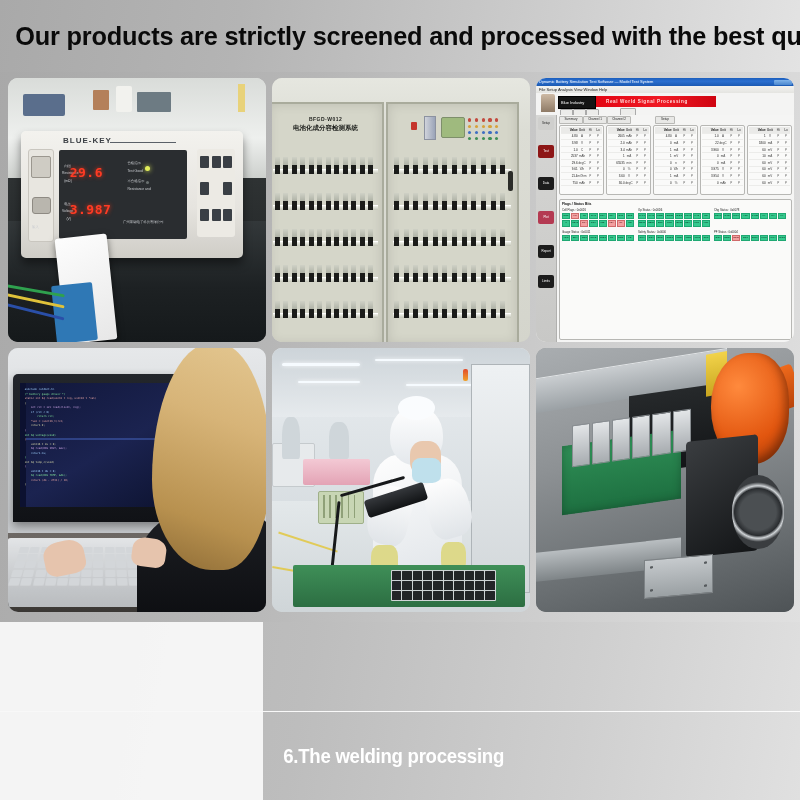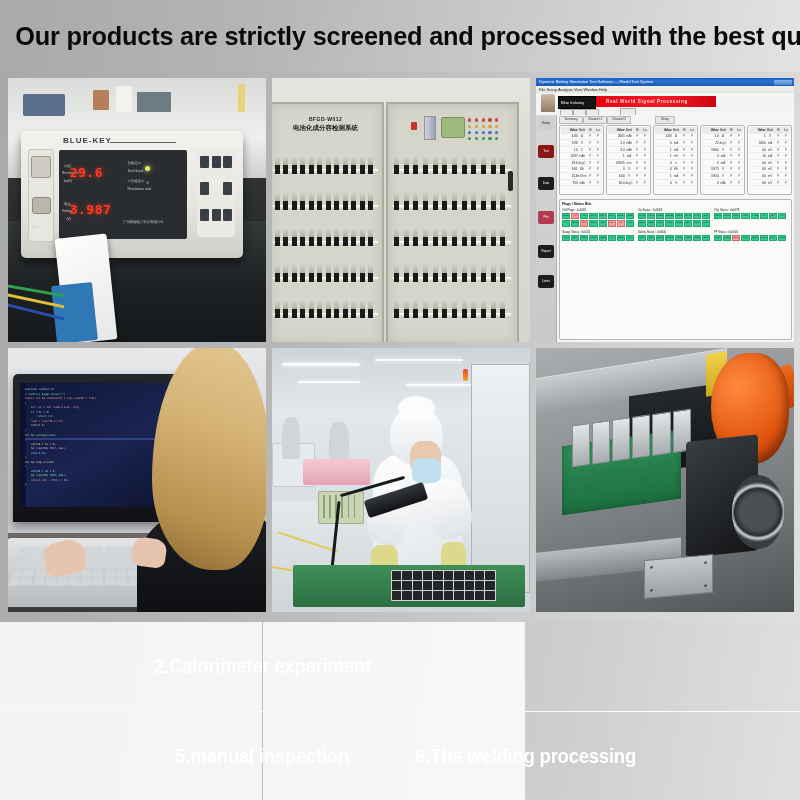--- a/index.html
+++ b/index.html
@@ -23,21 +23,21 @@
     transform:scaleX(0.955);transform-origin:left center;
     font-family:"Liberation Sans Narrow","Liberation Sans",sans-serif;
   }
 
   
   .grid{
     position:absolute;left:8px;top:78px;width:784px;height:540px;
     display:grid;grid-template-columns:258px 258px 258px;
     grid-template-rows:264px 264px;gap:6px 6px;
   }
-  .cell{position:relative;overflow:hidden;background:#ddd;}
+  .cell{position:relative;overflow:hidden;background:#ddd;border-radius:10px;}
 
   
   .c1{background:linear-gradient(#e9ece9 0%,#e4e7e6 34%,#2f3334 36%,#1b1e20 100%);}
   .c1 .bench{position:absolute;left:0;top:0;width:100%;height:38%;
     background:linear-gradient(#d9dcd9,#eef0ee 60%,#cdd0cd);}
   .c1 .bench .bluebox{position:absolute;left:6%;top:16%;width:16%;height:22%;
     background:#5a6e8c;border-radius:2px;}
   .c1 .bench .cup{position:absolute;left:42%;top:8%;width:6%;height:26%;
     background:#f2f2ee;border-radius:2px;}
   .c1 .bench .brown{position:absolute;left:33%;top:12%;width:6%;height:20%;
@@ -1373,29 +1373,23 @@
         <div class="screw" style="left:8%;top:16%;"></div>
         <div class="screw" style="right:8%;top:16%;"></div>
         <div class="screw" style="left:8%;bottom:16%;"></div>
         <div class="screw" style="right:8%;bottom:16%;"></div>
       </div>
     </div>
   </div>
 
   <div class="captions">
     <div class="vline"></div>
-    <div class="cap small">
-      <span>2.Calorimeter experiment</span>
-    </div>
     <div class="vline"></div>
 
     <div class="hline"></div>
 
     <div class="vline"></div>
-    <div class="cap small">
-      <span>5.manual inspection</span>
-    </div>
     <div class="vline"></div>
     <div class="cap small">
       <span>6.The welding processing</span>
     </div>
   </div>
 </div>
 
 </body></html>

